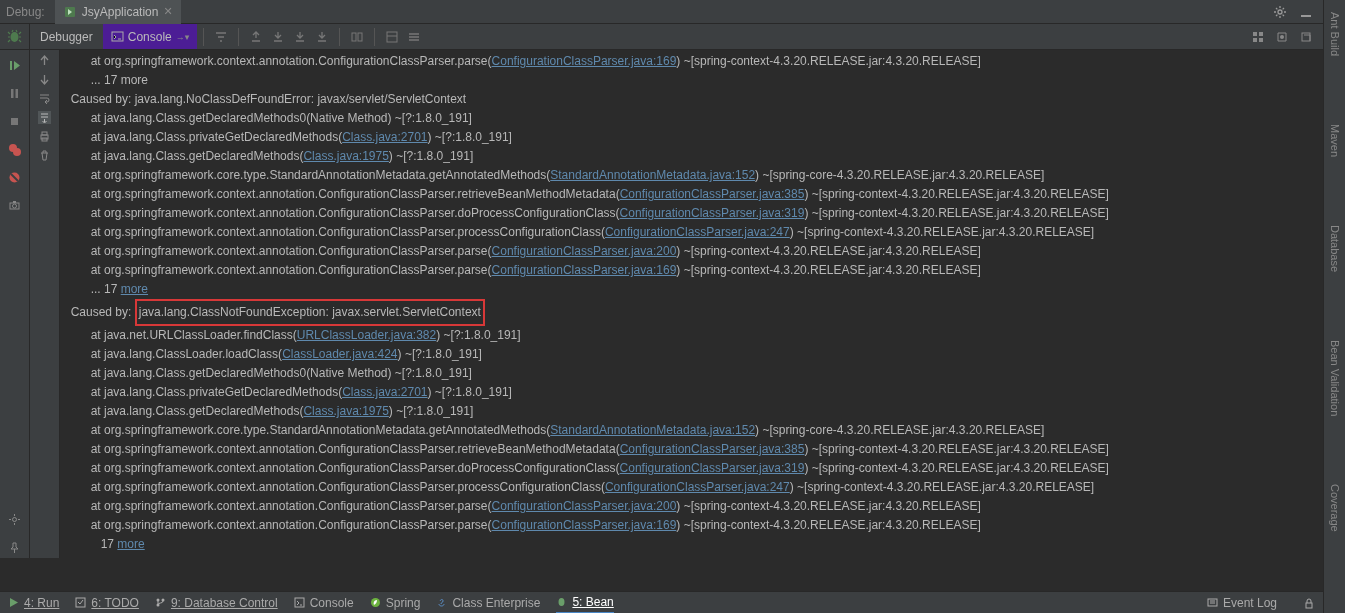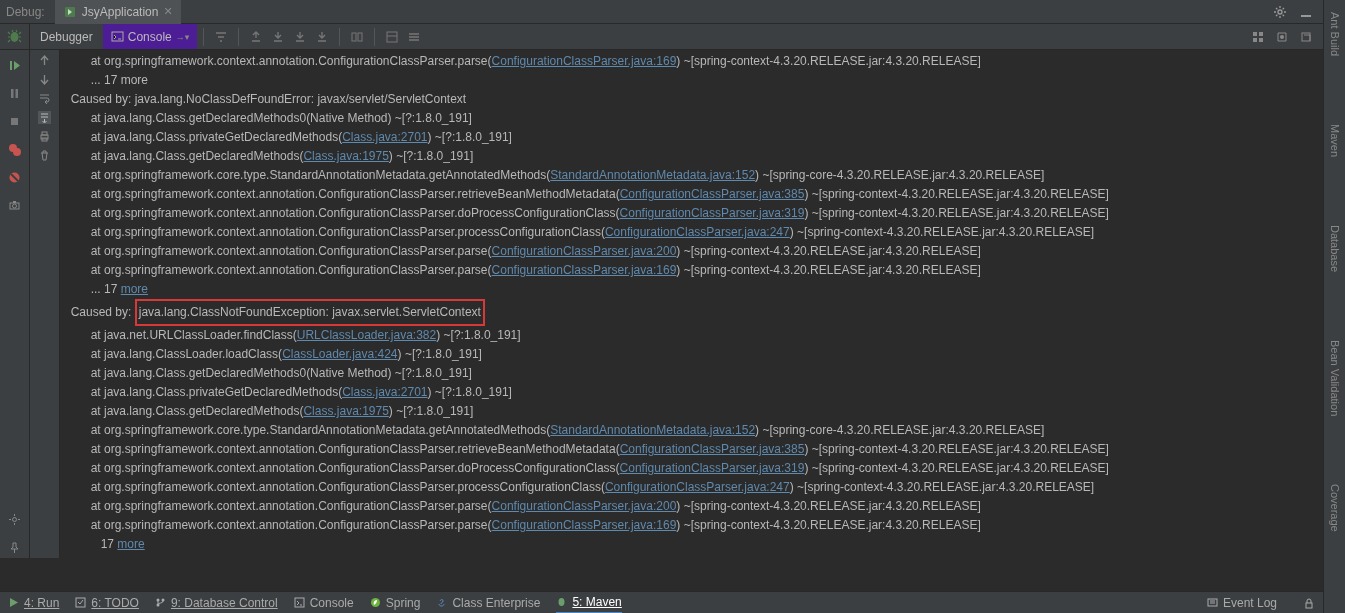--- a/index.html
+++ b/index.html
@@ -303,21 +303,21 @@
     <div class="bitem">
       <svg width="11" height="11" viewBox="0 0 11 11">
           <path d="M3 7c0 1 1 2 2.5 2S8 8 8 7M4 4c1-2 3-2 3 0s-2 1-2 3" stroke="#5b8fc7" fill="none"></path>
         </svg>
       <span>Class Enterprise</span>
     </div>
     <div class="bitem active">
       <svg width="11" height="11" viewBox="0 0 11 11">
           <ellipse cx="5.5" cy="6" rx="3" ry="4" fill="#6a9e6a"></ellipse>
         </svg>
-      <span><span class="ul">5: Maven</span></span>
+      <span><span class="ul">5: Bean</span></span>
     </div>
     <div class="event-log bitem">
       <svg width="11" height="11" viewBox="0 0 11 11">
           <rect x="1" y="2" width="9" height="7" fill="none" stroke="#aaa"></rect>
           <path d="M3 4h5M3 6h5" stroke="#aaa"></path>
         </svg>
       <span>Event Log</span>
     </div>
     <div class="lock">
       <svg width="12" height="12" viewBox="0 0 12 12">

